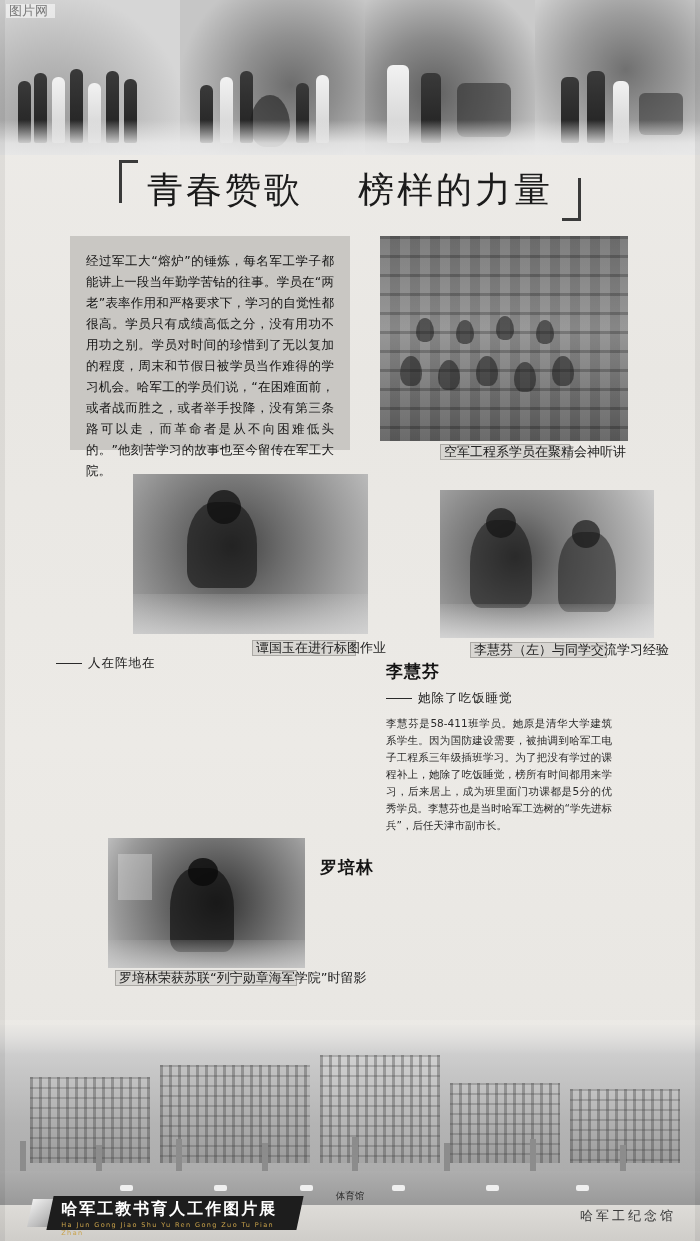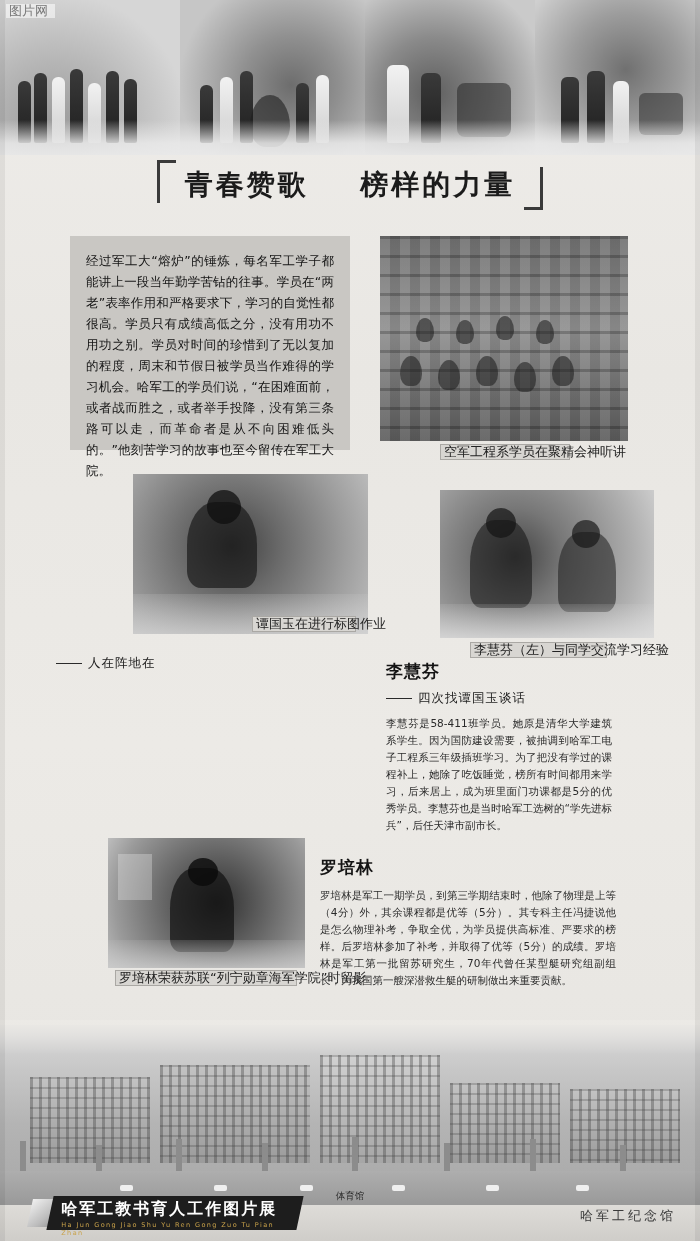--- a/index.html
+++ b/index.html
@@ -43,21 +43,21 @@
     background:linear-gradient(180deg,rgba(236,234,230,0) 0%,rgba(236,234,230,.85) 55%,#eceae6 100%);}
 
   .corner-tl{position:absolute;left:6px;top:4px;width:46px;height:14px;
     background:rgba(255,255,255,.55);font-size:13px;color:#777;line-height:14px;padding-left:3px;}
 
   
   .titlewrap{position:absolute;left:0;top:160px;width:700px;text-align:center;}
   .title{
     display:inline-block;position:relative;
     font-family:"DejaVu Sans","Liberation Sans",sans-serif;
-    font-weight:bold;font-size:28px;letter-spacing:3px;color:#1b1b1b;
+    font-weight:normal;font-size:36px;letter-spacing:3px;color:#1b1b1b;
     padding:6px 34px;
   }
   .title .brk{position:absolute;width:16px;height:40px;}
   .title .brk.l{left:6px;top:0;border-left:3px solid #3a3a3a;border-top:3px solid #3a3a3a;}
   .title .brk.r{right:6px;bottom:0;border-right:3px solid #3a3a3a;border-bottom:3px solid #3a3a3a;}
   .title .gap{display:inline-block;width:26px;}
 
   
   .intro{
     position:absolute;left:70px;top:236px;width:280px;height:214px;
@@ -222,21 +222,21 @@
     <div class="sil" style="left:116px;top:80px;width:18px;height:24px;"></div>
     <div class="sil" style="left:156px;top:84px;width:18px;height:24px;"></div>
   </div>
   <div class="cap" style="left:440px;top:444px;width:130px;">空军工程系学员在聚精会神听讲</div>
 
   <div class="photo p2">
     <div class="sil" style="left:54px;top:28px;width:70px;height:86px;border-radius:40% 40% 20% 20%/50% 50% 20% 20%;background:rgba(20,20,20,.65);"></div>
     <div class="sil" style="left:74px;top:16px;width:34px;height:34px;border-radius:50%;background:rgba(15,15,15,.75);"></div>
     <div style="position:absolute;left:0;bottom:0;width:100%;height:40px;background:linear-gradient(180deg,rgba(200,200,200,.2),rgba(215,215,215,.75));"></div>
   </div>
-  <div class="cap" style="left:252px;top:616px;width:104px;text-align:center;">谭国玉在进行标图作业</div>
+  <div class="cap" style="left:252px;top:640px;width:104px;text-align:center;">谭国玉在进行标图作业</div>
 
   <div class="photo p3">
     <div class="sil" style="left:30px;top:30px;width:62px;height:88px;border-radius:40% 40% 18% 18%/50% 50% 18% 18%;background:rgba(25,25,25,.6);"></div>
     <div class="sil" style="left:46px;top:18px;width:30px;height:30px;border-radius:50%;background:rgba(20,20,20,.7);"></div>
     <div class="sil" style="left:118px;top:42px;width:58px;height:80px;border-radius:40% 40% 18% 18%/50% 50% 18% 18%;background:rgba(30,30,30,.55);"></div>
     <div class="sil" style="left:132px;top:30px;width:28px;height:28px;border-radius:50%;background:rgba(22,22,22,.68);"></div>
     <div style="position:absolute;left:0;bottom:0;width:100%;height:34px;background:linear-gradient(180deg,rgba(210,210,210,.15),rgba(222,222,222,.8));"></div>
   </div>
   <div class="cap" style="left:470px;top:642px;width:137px;">李慧芬（左）与同学交流学习经验</div>
 
@@ -250,28 +250,27 @@
 
   <div class="sect s1">
     <div class="sub">
       <span class="dash"></span><span>人在阵地在</span>
     </div>
   </div>
 
   <div class="sect s2">
     <div class="name">李慧芬</div>
     <div class="sub">
-      <span class="dash"></span><span>四次找谭国玉谈话</span>
+      <span class="dash"></span><span>她除了吃饭睡觉</span>
     </div>
     <div class="body">李慧芬是58-411班学员。她原是清华大学建筑系学生。因为国防建设需要，被抽调到哈军工电子工程系三年级插班学习。为了把没有学过的课程补上，她除了吃饭睡觉，榜所有时间都用来学习，后来居上，成为班里面门功课都是5分的优秀学员。李慧芬也是当时哈军工选树的“学先进标兵”，后任天津市副市长。</div>
   </div>
 
   <div class="sect s3">
     <div class="name">罗培林</div>
-    <div class="body">罗培林是军工一期学员，到第三学期结束时，他除了物理是上等（4分）外，其余课程都是优等（5分）。其专科主任冯捷说他是怎么物理补考，争取全优，为学员提供高标准、严要求的榜样。后罗培林参加了补考，并取得了优等（5分）的成绩。罗培林是军工第一批留苏研究生，70年代曾任某型艇研究组副组长，为我国第一艘深潜救生艇的研制做出来重要贡献。</div>
   </div>
 
   <div class="bottomband">
     <div class="bldg" style="left:30px;top:52px;width:120px;height:86px;">
         <div class="win"></div>
       </div>
     <div class="bldg" style="left:160px;top:40px;width:150px;height:98px;">
         <div class="win"></div>
       </div>
     <div class="bldg" style="left:320px;top:30px;width:120px;height:108px;background:linear-gradient(180deg,#d3d1cd,#a8a6a2);">

